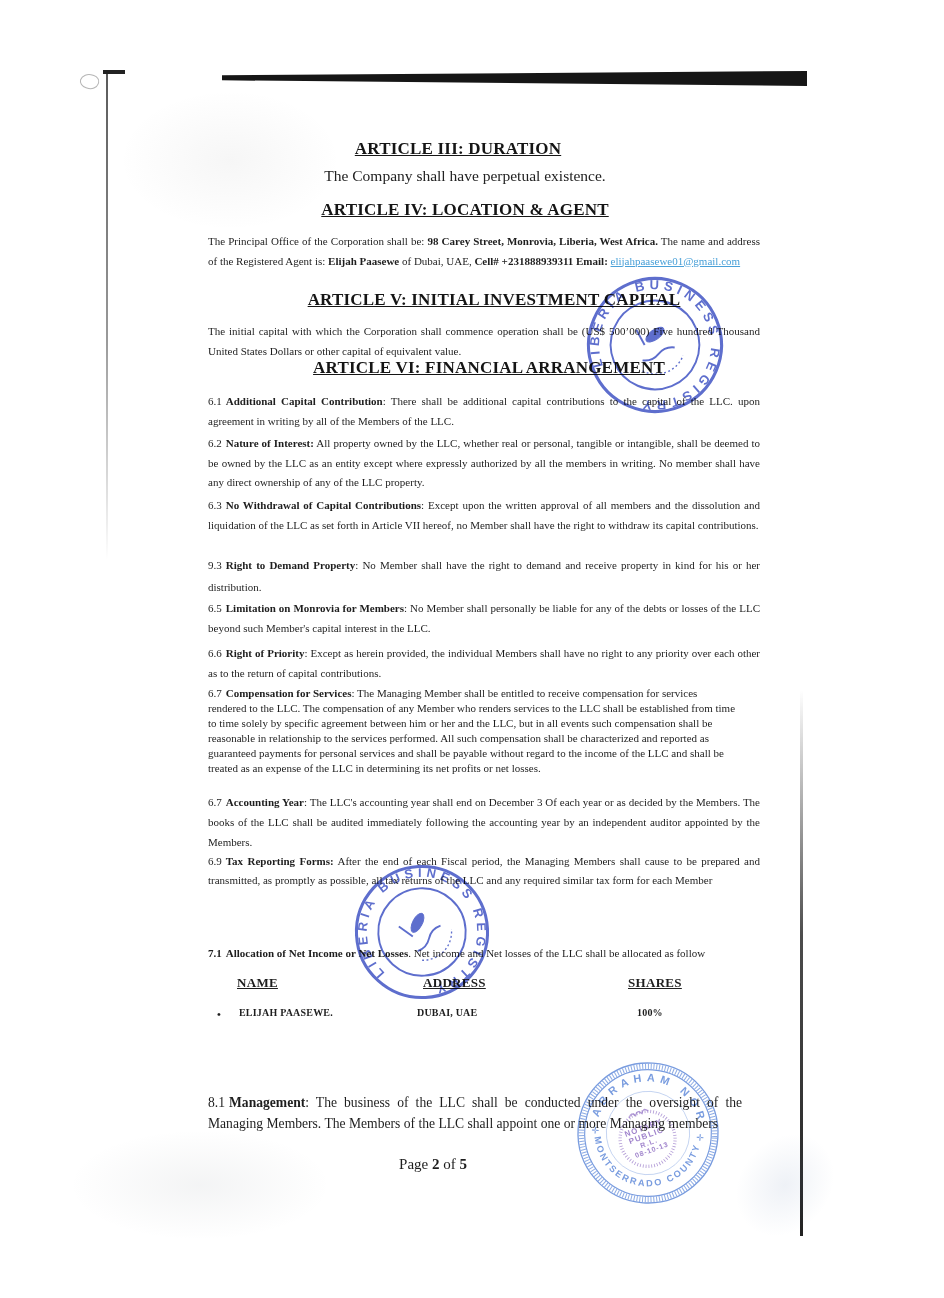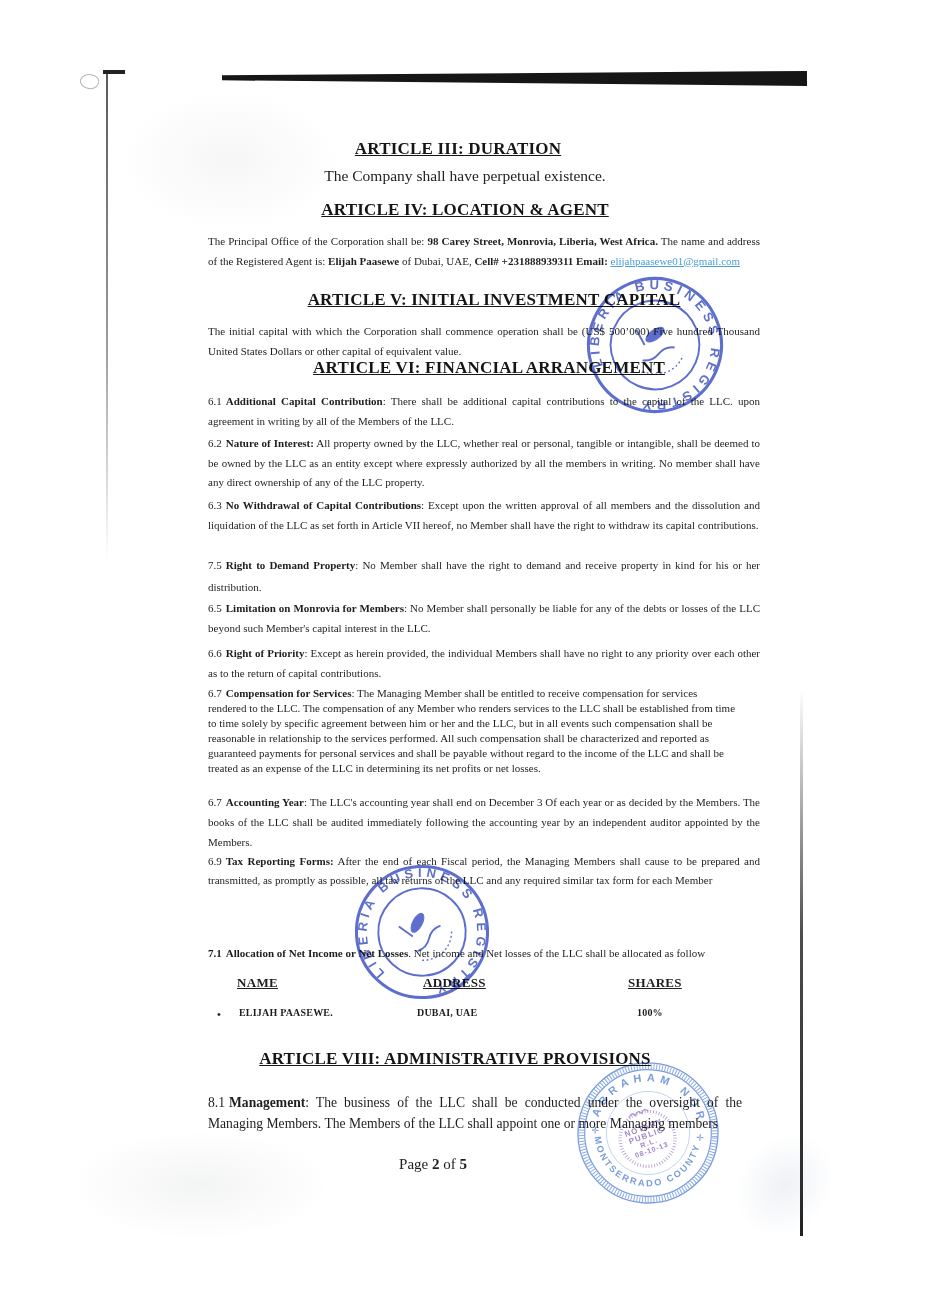--- a/index.html
+++ b/index.html
@@ -62,21 +62,21 @@
   <p class="abs body sec" style="top:311px">The initial capital with which the Corporation shall commence operation shall be (US$ 500’000) Five hundred Thousand United States Dollars or other capital of equivalent value.</p>
 
   <div class="abs ctr h" style="left:489px;top:358px">ARTICLE VI: FINANCIAL ARRANGEMENT</div>
 
   <p class="abs body sec" style="top:381px"><span class="num">6.1</span><b class="lbl">Additional Capital Contribution</b><span>: There shall be additional capital contributions to the capital of the LLC. upon agreement in writing by all of the Members of the LLC.</span></p>
 
   <p class="abs body sec" style="top:423px"><span class="num">6.2</span><b class="lbl">Nature of Interest:</b><span> All property owned by the LLC, whether real or personal, tangible or intangible, shall be deemed to be owned by the LLC as an entity except where expressly authorized by all the members in writing. No member shall have any direct ownership of any of the LLC property.</span></p>
 
   <p class="abs body sec" style="top:485px"><span class="num">6.3</span><b class="lbl">No Withdrawal of Capital Contributions</b><span>: Except upon the written approval of all members and the dissolution and liquidation of the LLC as set forth in Article VII hereof, no Member shall have the right to withdraw its capital contributions.</span></p>
 
-  <p class="abs body sec" style="top:543px;line-height:22px"><span class="num">7.5</span><b class="lbl">Right to Demand Property</b><span>: No Member shall have the right to demand and receive property in kind for his or her distribution.</span></p>
+  <p class="abs body sec" style="top:543px;line-height:22px"><span class="num">9.3</span><b class="lbl">Right to Demand Property</b><span>: No Member shall have the right to demand and receive property in kind for his or her distribution.</span></p>
 
   <p class="abs body sec" style="top:588px"><span class="num">6.5</span><b class="lbl">Limitation on Monrovia for Members</b><span>: No Member shall personally be liable for any of the debts or losses of the LLC beyond such Member's capital interest in the LLC.</span></p>
 
   <p class="abs body sec" style="top:633px"><span class="num">6.6</span><b class="lbl">Right of Priority</b><span>: Except as herein provided, the individual Members shall have no right to any priority over each other as to the return of capital contributions.</span></p>
 
   <p class="abs body sec tight" style="top:675px"><span class="num">6.7</span><b class="lbl">Compensation for Services</b><span>: The Managing Member shall be entitled to receive compensation for services rendered to the LLC. The compensation of any Member who renders services to the LLC shall be established from time to time solely by specific agreement between him or her and the LLC, but in all events such compensation shall be reasonable in relationship to the services performed. All such compensation shall be characterized and reported as guaranteed payments for personal services and shall be payable without regard to the income of the LLC and shall be treated as an expense of the LLC in determining its net profits or net losses.</span></p>
 
   <p class="abs body sec" style="top:782px;line-height:19.8px"><span class="num">6.7</span><b class="lbl">Accounting Year</b><span>: The LLC's accounting year shall end on December 3 Of each year or as decided by the Members. The books of the LLC shall be audited immediately following the accounting year by an independent auditor appointed by the Members.</span></p>
 
   <p class="abs body sec" style="top:841px;line-height:19px"><span class="num">6.9</span><b class="lbl">Tax Reporting Forms:</b><span> After the end of each Fiscal period, the Managing Members shall cause to be prepared and transmitted, as promptly as possible, all tax returns of the LLC and any required similar tax form for each Member</span></p>
@@ -85,21 +85,20 @@
 
   <div class="abs tbl-h" style="left:237px;top:975px">NAME</div>
   <div class="abs tbl-h" style="left:423px;top:975px">ADDRESS</div>
   <div class="abs tbl-h" style="left:628px;top:975px">SHARES</div>
 
   <div class="abs tbl-c" style="left:217px;top:1008px;font-size:11px">•</div>
   <div class="abs tbl-c" style="left:239px;top:1007px">ELIJAH PAASEWE.</div>
   <div class="abs tbl-c" style="left:417px;top:1007px">DUBAI, UAE</div>
   <div class="abs tbl-c" style="left:637px;top:1007px">100%</div>
 
-  <div class="abs ctr h" style="left:455px;top:1049px">ARTICLE VIII: ADMINISTRATIVE PROVISIONS</div>
   <p class="abs body" style="left:208px;top:1078px;width:534px;line-height:21.5px;font-size:13.6px"><span class="num">8.1</span><b class="lbl">Management</b><span>: The business of the LLC shall be conducted under the oversight of the Managing Members. The Members of the LLC shall appoint one or more Managing members</span></p>
 
   <div class="abs ctr footer" style="left:433px;top:1156px"><span>Page</span> <b>2</b> <span>of</span> <b>5</b></div>
 
   <svg class="abs stamp" style="left:578px;top:268px;transform:rotate(-22deg)" width="154" height="154" viewBox="0 0 160 160">
     <g fill="none" stroke="#3a4ec2">
       <circle cx="80" cy="80" r="69" stroke-width="3.2"></circle>
       <circle cx="80" cy="80" r="46" stroke-width="2"></circle>
     </g>
     <path id="ringA" d="M 22,80 A 58,58 0 0 1 138,80 A 58,58 0 0 1 22,80" fill="none"></path>

